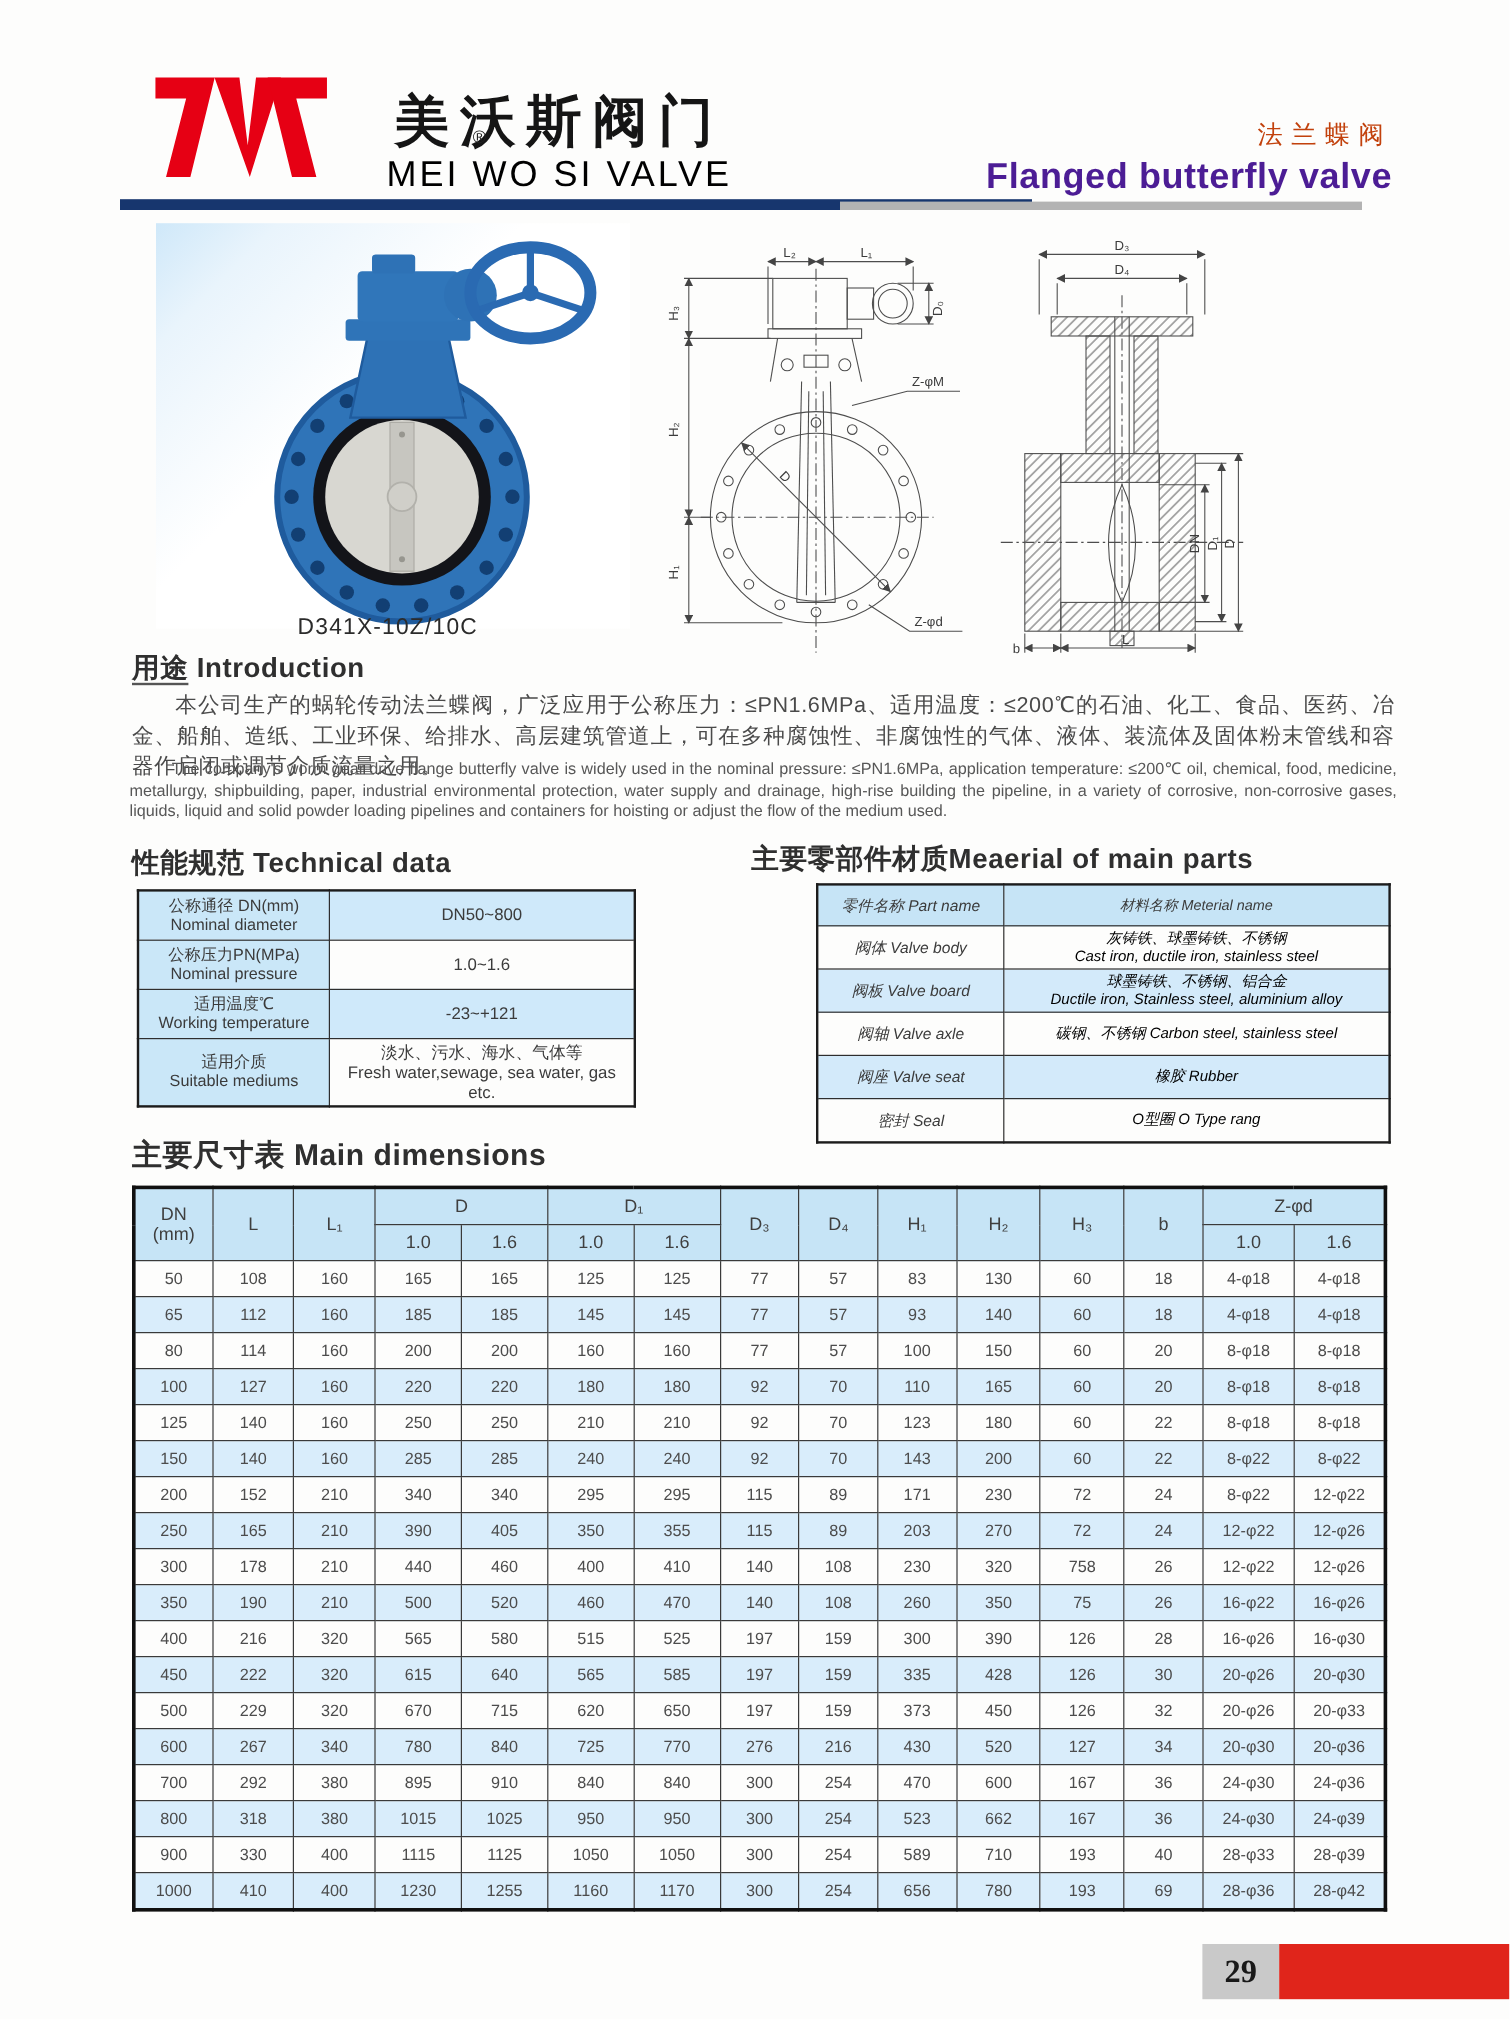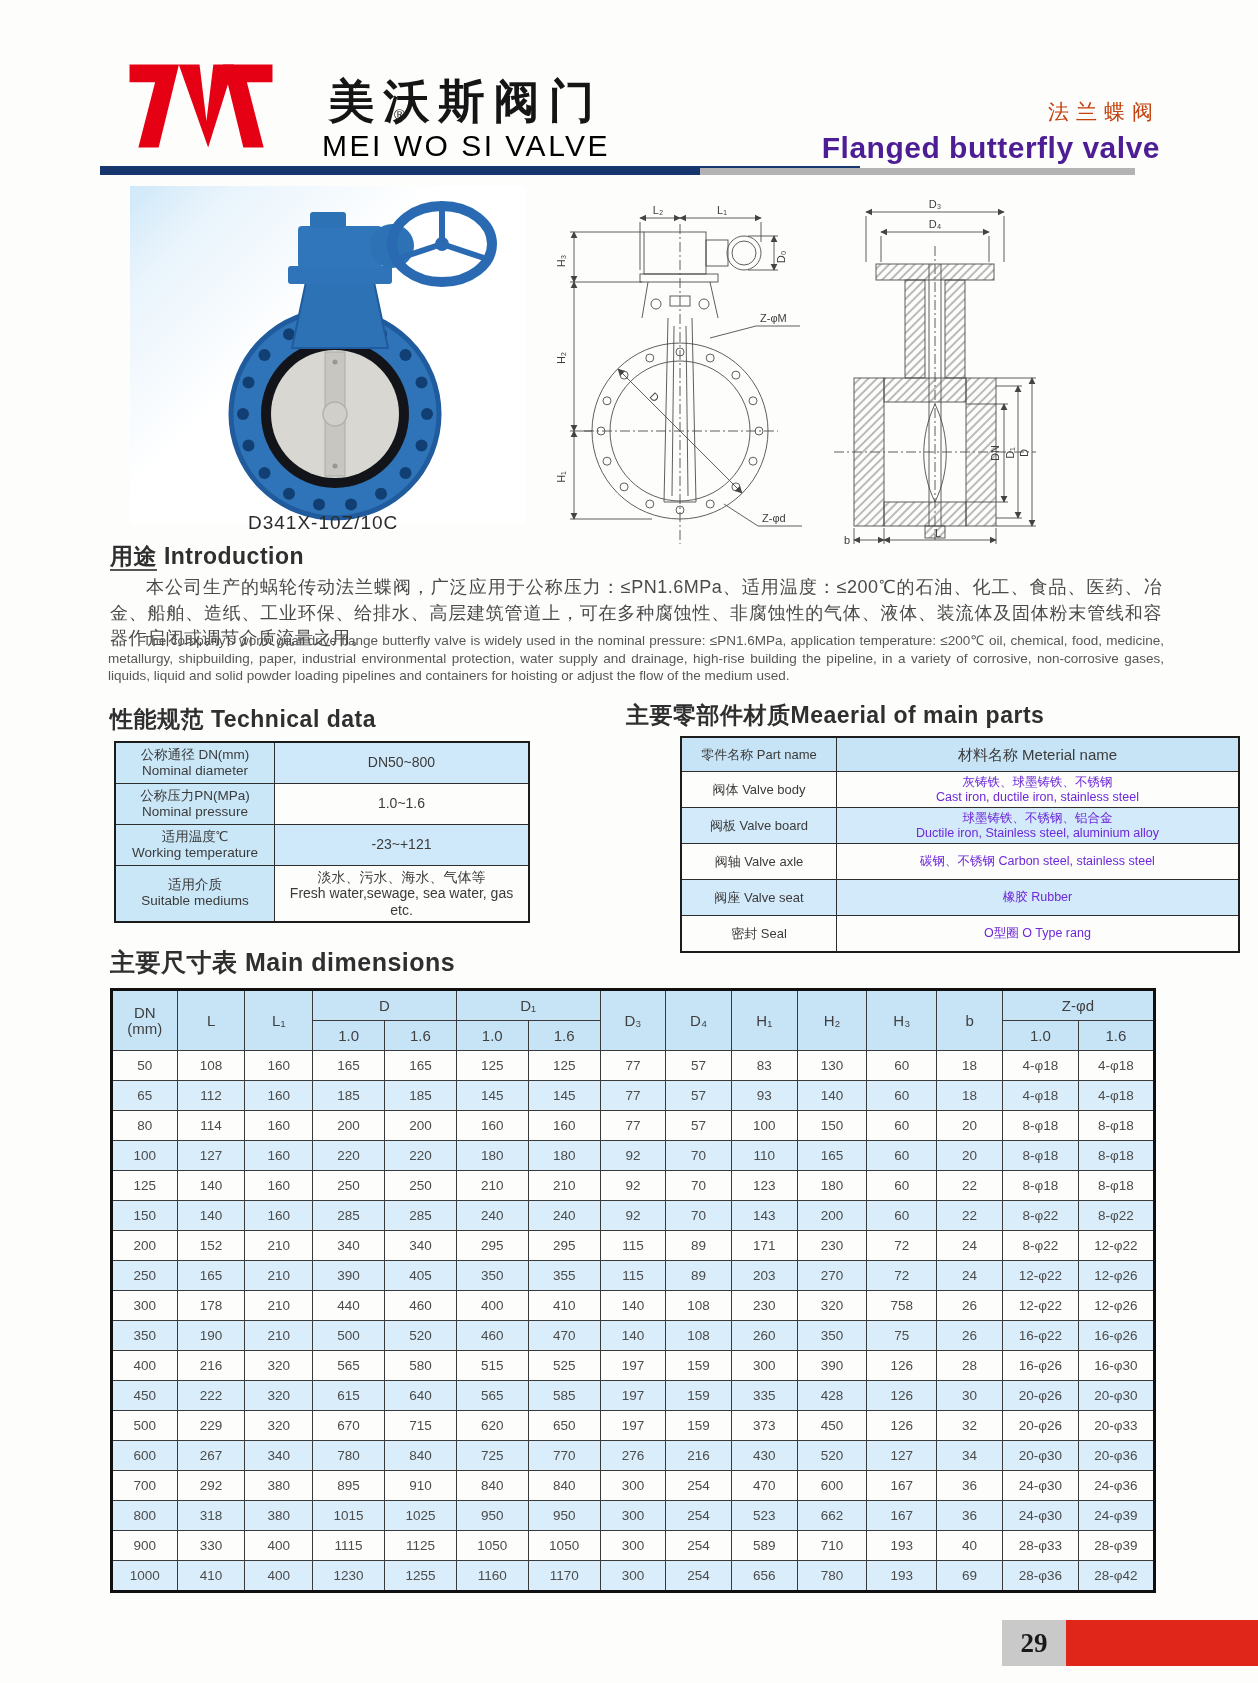--- a/index.html
+++ b/index.html
@@ -39,25 +39,25 @@
   
   table{border-collapse:collapse;}
   .tech-table{position:absolute;left:114px;top:741px;width:416px;table-layout:fixed;}
   .tech-table td{border:1px solid #2e2e2e;text-align:center;padding:3px 2px;line-height:1.18;}
   .tech-table{border:2px solid #1c1c1c;}
   .tech-table .lbl{width:154px;background:#cae7f8;font-size:13.5px;color:#3b3b3b;}
   .tech-table .val{font-size:14px;color:#3b3b3b;}
   .tech-table .blue{background:#cfe9fa;}
   .tech-table tr{height:41px;}
   
-  .mat-table{position:absolute;left:680px;top:736px;width:560px;table-layout:fixed;border:2px solid #1c1c1c;}
+  .mat-table{position:absolute;left:680px;top:736px;width:479px;table-layout:fixed;border:2px solid #1c1c1c;font-style:italic;}
   .mat-table th,.mat-table td{border:1px solid #2e2e2e;text-align:center;padding:2px 2px;line-height:1.18;}
-  .mat-table th{background:#c6e4f6;font-size:15px;color:#3b3b3b;font-weight:normal;height:29px;}
+  .mat-table th{background:#c6e4f6;font-size:12px;color:#3b3b3b;font-weight:normal;height:29px;}
   .mat-table .part{width:150px;font-size:13px;color:#3b3b3b;}
-  .mat-table td{font-size:12.5px;color:#6d28d9;height:31px;}
+  .mat-table td{font-size:12.5px;color:#000000;height:31px;}
   .mat-table tr.alt{background:#d3eafa;}
   
   .dims-heading{position:absolute;left:110px;top:946px;font-size:25px;}
   .dims-table{position:absolute;left:110px;top:988px;width:1046px;table-layout:fixed;border:3px solid #101010;}
   .dims-table th,.dims-table td{border:1px solid #3a3a3a;text-align:center;padding:0 1px;}
   .dims-table thead th{background:#c6e4f6;font-size:15px;font-weight:normal;color:#3f3f3f;height:29px;line-height:1.05;}
   .dims-table tbody td{font-size:13.5px;color:#4c4c4c;height:29px;}
   .dims-table tbody tr:nth-child(even){background:#d9edfb;}
   
   .page-num{position:absolute;left:1002px;top:1620px;width:64px;height:46px;background:#c9c9c9;

